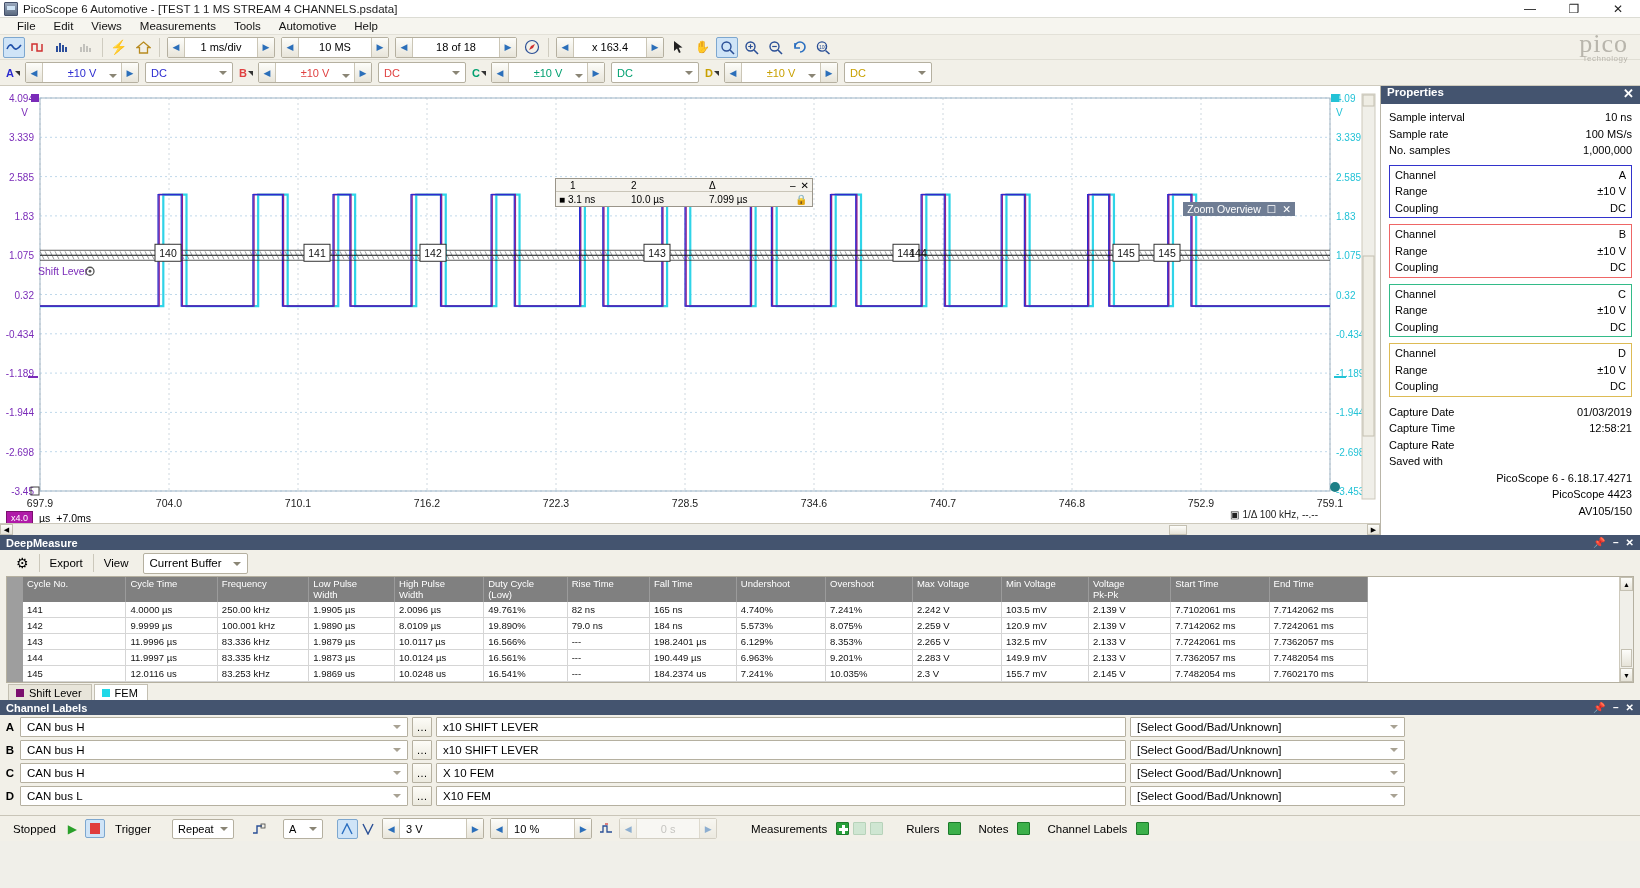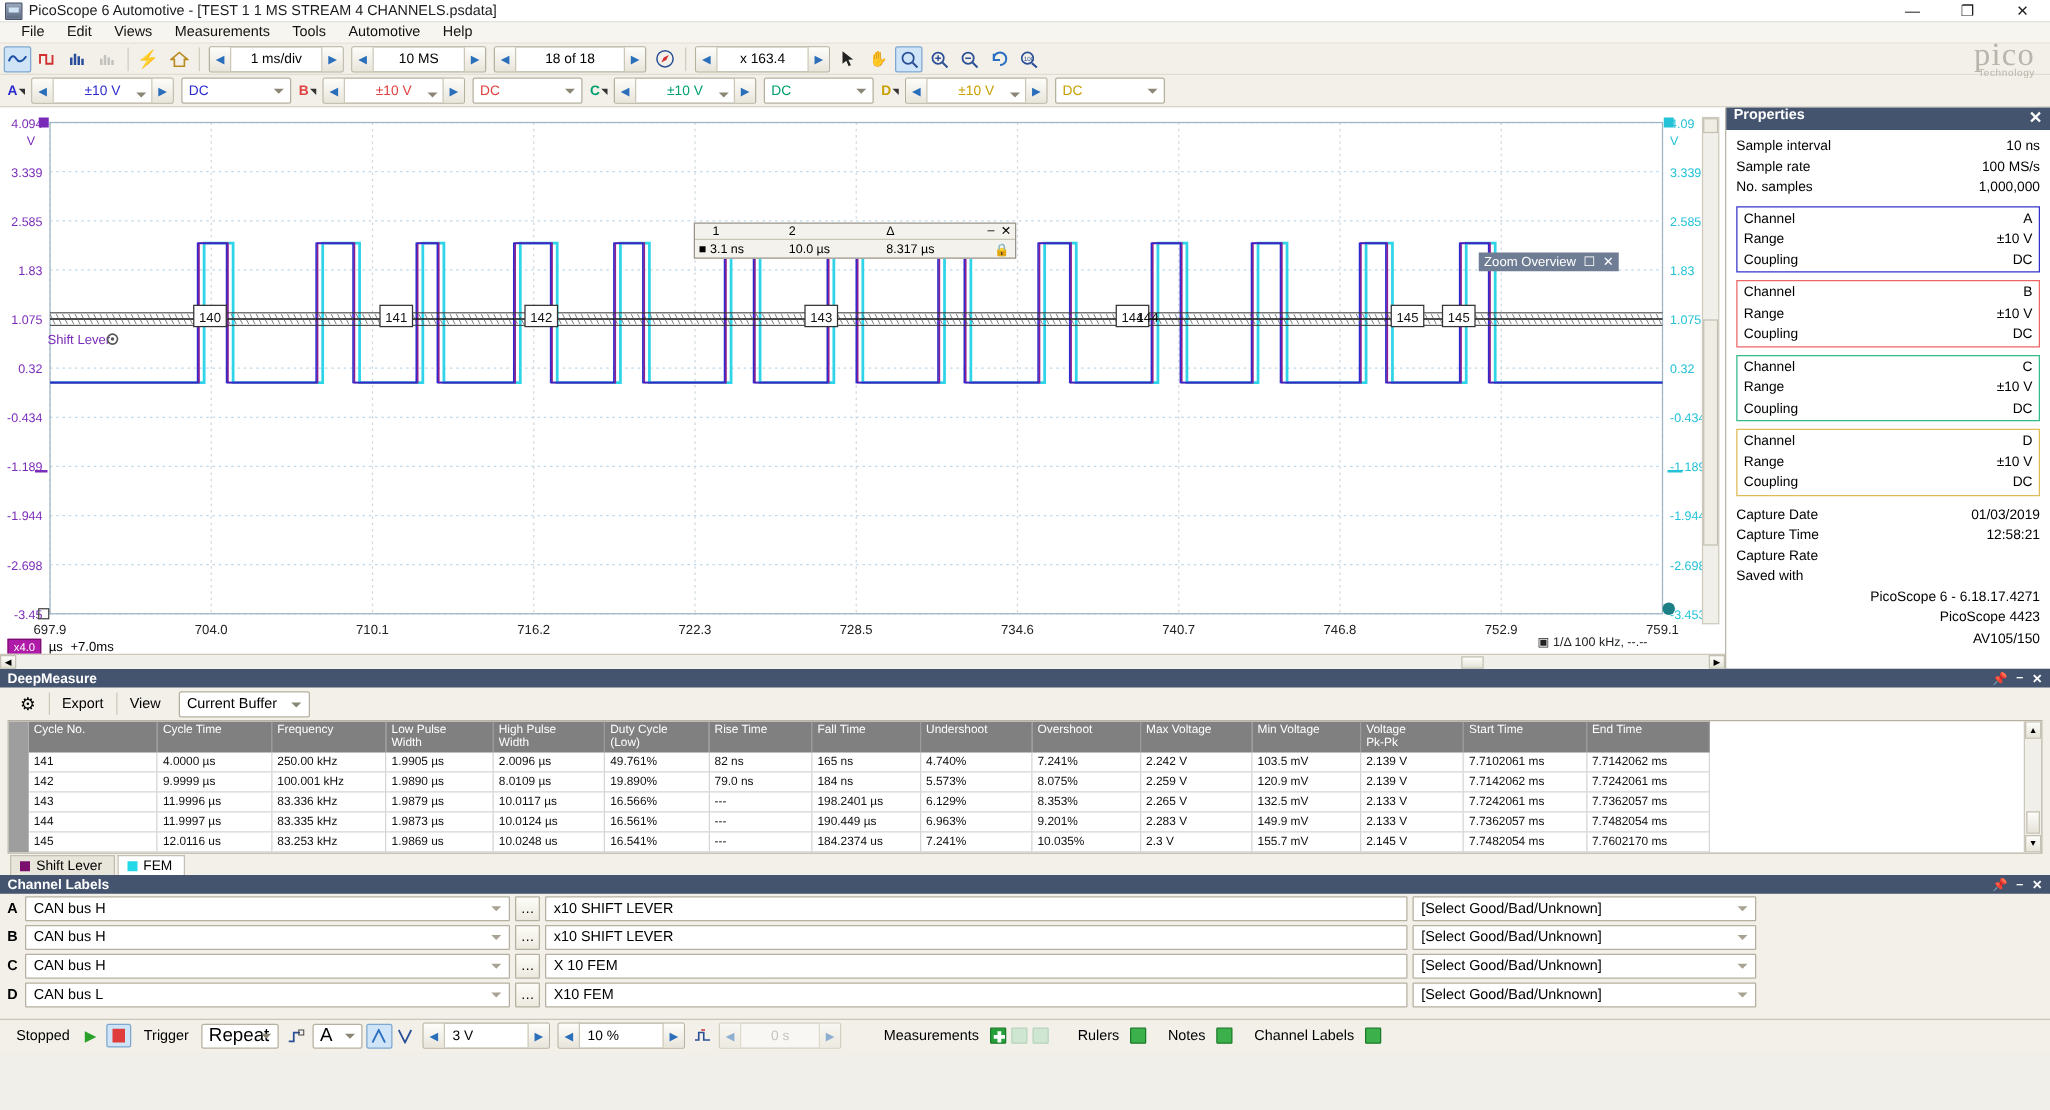--- a/index.html
+++ b/index.html
@@ -158,21 +158,21 @@
 
   
   .status { flex:0 0 26px; height:26px; background:#f2f0e8; border-top:1px solid #c9c5b8;
             display:flex; align-items:center; padding:0 6px; gap:0; }
   .status .lbl { font-size:11.5px; padding:0 7px; }
   .st-play { color:#2aa02a; font-size:12px; padding:0 5px; }
   .st-stop { width:20px;height:19px;background:#cfe4f7;border:1px solid #7da7cf;display:flex;align-items:center;justify-content:center;margin:0 3px;border-radius:2px;}
   .st-stop i{width:10px;height:11px;background:#e03c3c;display:block;}
   .sbtn { width:21px;height:20px;display:flex;align-items:center;justify-content:center;border:1px solid transparent;border-radius:2px;font-size:11px;}
   .sbtn.active{background:#cfe4f7;border-color:#7da7cf;}
-  .scombo{height:20px;border:1px solid #b5b0a0;background:#fff;display:flex;align-items:center;padding:0 5px;font-size:15px;width:62px;position:relative;border-radius:2px;margin:0 3px;}
+  .scombo{height:20px;border:1px solid #b5b0a0;background:#fff;display:flex;align-items:center;padding:0 5px;font-size:11px;width:62px;position:relative;border-radius:2px;margin:0 14px;}
   .scombo i{position:absolute;right:5px;top:7px;border-left:4px solid transparent;border-right:4px solid transparent;border-top:4px solid #8a8575;}
   .scombo.sm{width:40px;}
   .greenbox{width:13px;height:13px;background:#27a03a;border:1px solid #1b7a2a;margin:0 2px;position:relative;border-radius:1px;}
   .greenbox:before{content:"";position:absolute;left:5px;top:2px;width:3px;height:9px;background:#fff;}
   .greenbox:after{content:"";position:absolute;left:2px;top:5px;width:9px;height:3px;background:#fff;}
   .greenbox.plain:before,.greenbox.plain:after{display:none;}
   .greenbox.plain{background:#3cb04a;}
   .greenbox.dim{background:#cfe6d2;border-color:#b7d3ba;}
   .greenbox.dim:before,.greenbox.dim:after{display:none;}
   .zoverlay {
@@ -745,21 +745,21 @@
           <div class="c3">Δ</div>
           <div style="margin-left:auto;display:flex;gap:5px;padding-right:3px;">
             <span>–</span>
             <span>✕</span>
           </div>
         </div>
         <div class="r2">
           <span style="width:12px;text-align:center;">■</span>
           <div style="width:63px;">3.1 ns</div>
           <div class="c2">10.0 µs</div>
-          <div class="c3">8.317 µs</div>
+          <div class="c3">7.099 µs</div>
           <span style="margin-left:auto;padding-right:4px;">🔒</span>
         </div>
       </div>
 
       <div class="zoverlay" style="right:85px; top:116px;">
         <span>Zoom Overview</span>
         <span>☐</span>
         <span>✕</span>
       </div>
 

